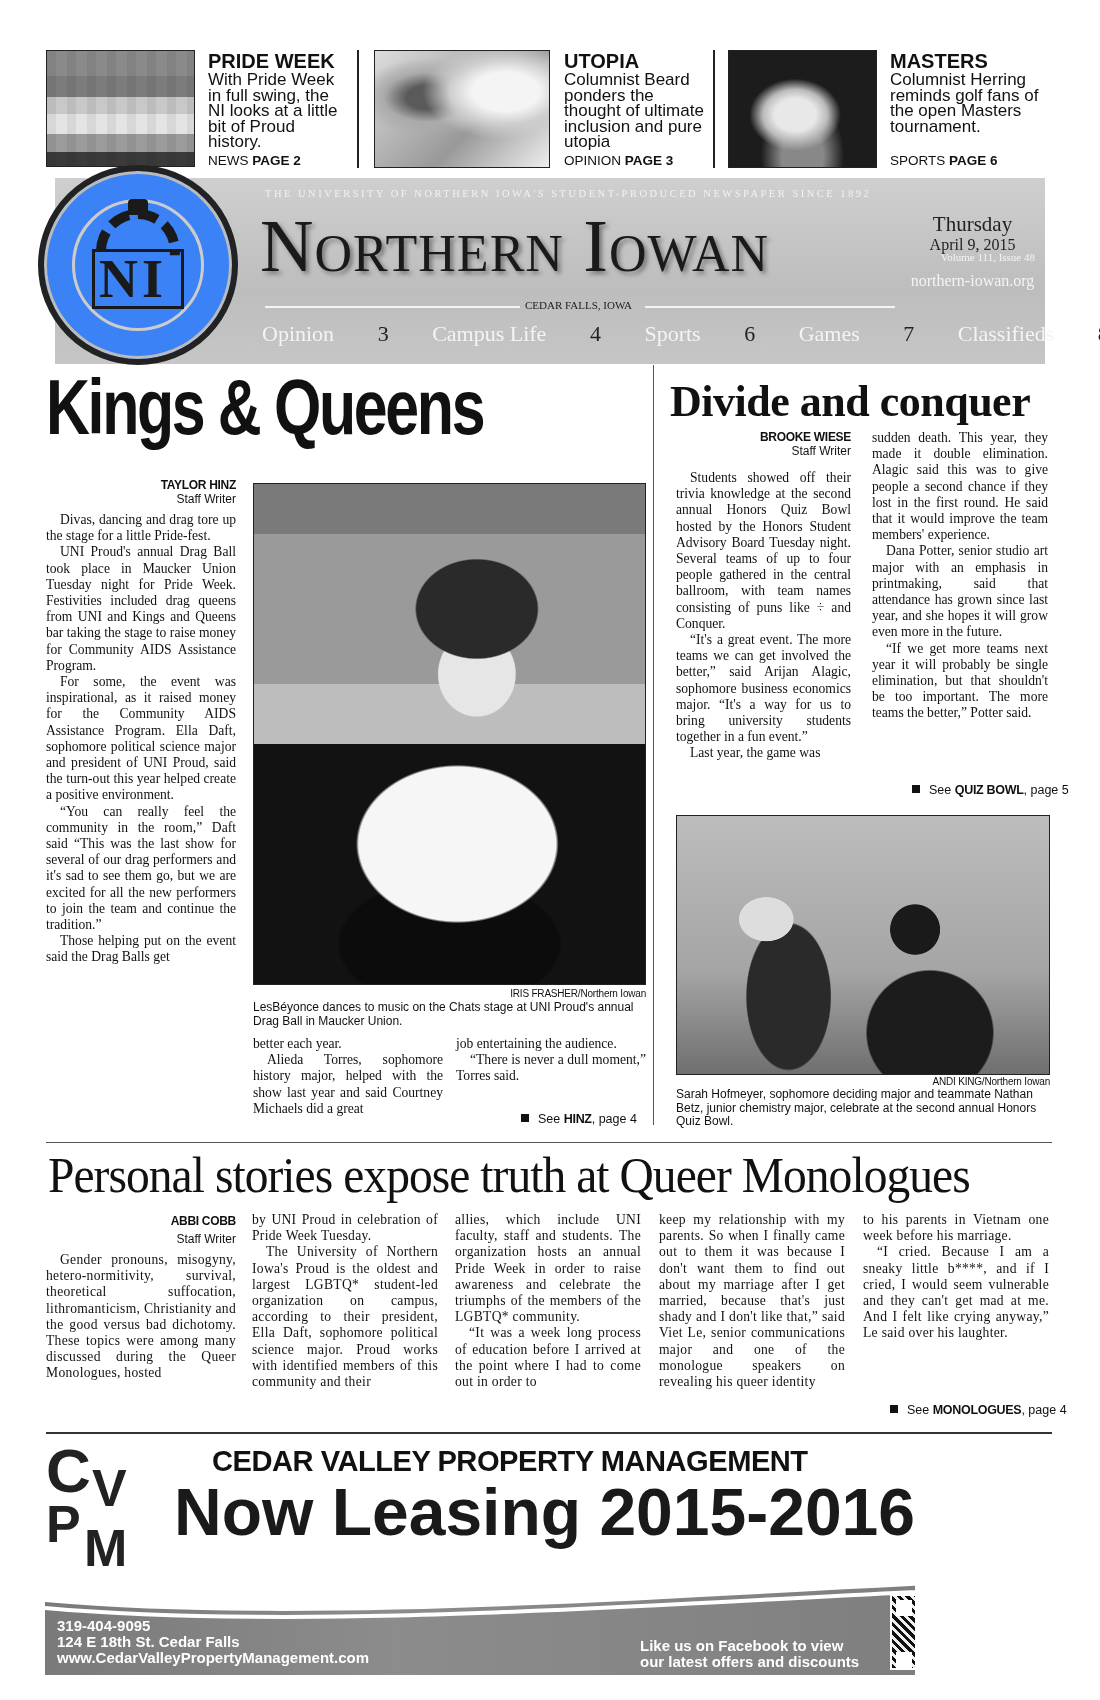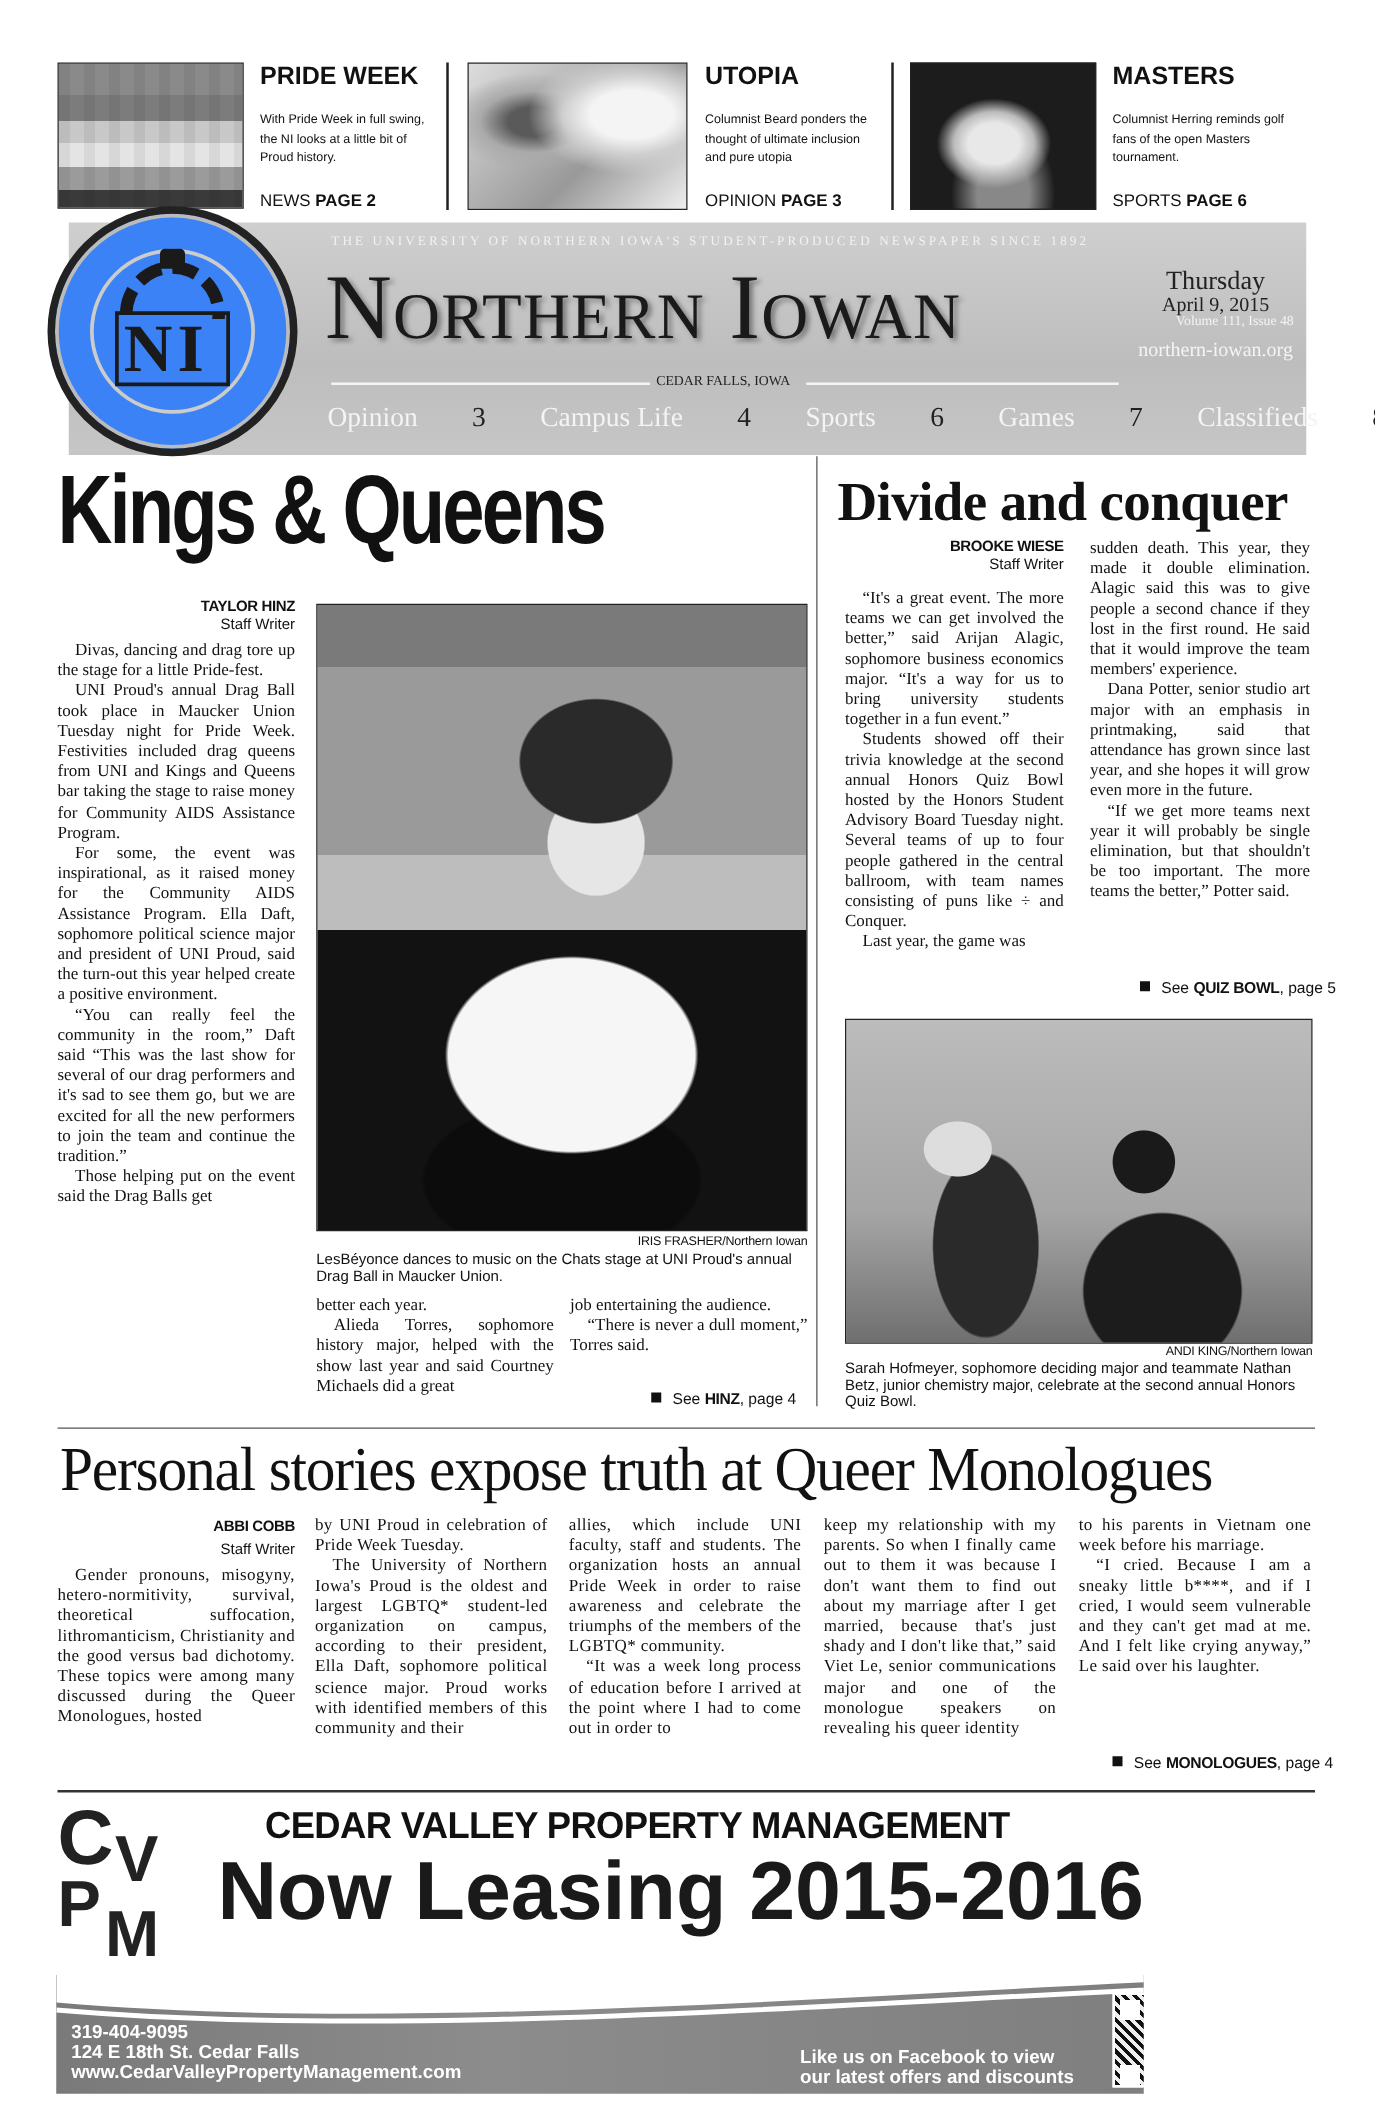--- a/index.html
+++ b/index.html
@@ -4,21 +4,21 @@
 <style>
 *{box-sizing:border-box;margin:0;padding:0}
 html,body{width:1100px;height:1700px;background:#fff;overflow:hidden}
 body{position:relative;font-family:"Liberation Serif",serif;color:#111}
 .abs{position:absolute}
 .sans{font-family:"Liberation Sans",sans-serif}
 .serif{font-family:"Liberation Serif",serif}
 .photo{position:absolute;border:1px solid #222;overflow:hidden}
 
 .teaser-title{font-family:"Liberation Sans",sans-serif;font-weight:bold;font-size:20px;line-height:22px}
-.teaser-text{font-family:"Liberation Sans",sans-serif;font-size:10px;line-height:15.5px;margin-top:16px}
+.teaser-text{font-family:"Liberation Sans",sans-serif;font-size:17px;line-height:15.5px;margin-top:0}
 .teaser-page{font-family:"Liberation Sans",sans-serif;font-size:13.5px;position:absolute;bottom:0;left:0}
 .teaser-page b{font-weight:bold}
 .vrule{position:absolute;width:2px;background:#222}
 
 .mast{position:absolute;left:55px;top:178px;width:990px;height:186px;background:linear-gradient(180deg,#cfcfcf,#bdbdbd 60%,#c6c6c6);}
 .mast-tag{position:absolute;left:210px;top:10px;font-size:10.5px;letter-spacing:2.5px;color:#f2f2f2;text-transform:uppercase}
 .mast-name{position:absolute;left:205px;top:28px;font-size:74px;letter-spacing:1px;color:#1a1a1a;text-shadow:3px 3px 4px #777;font-variant:small-caps;line-height:80px}
 .mast-rule{position:absolute;height:2px;background:#f4f4f4;top:128px}
 .mast-city{position:absolute;left:470px;top:121px;font-size:11px;color:#222}
 .mast-nav{position:absolute;left:207px;top:143px;font-size:22px;color:#f4f4f4;white-space:nowrap}
@@ -141,22 +141,22 @@
 
 <div class="vrule" style="left:653px;top:365px;height:760px;width:1px;background:#555"></div>
 
 <div class="abs" style="left:0;top:0">
   <div class="abs serif" style="left:670px;top:378px;font-size:44px;font-weight:bold;line-height:48px;white-space:nowrap;letter-spacing:-0.5px">Divide and conquer</div>
   <div class="abs byline" style="left:666px;top:430px;width:185px">
     <span class="nm">BROOKE WIESE</span>
     <span>Staff Writer</span>
   </div>
   <div class="col" style="left:676px;top:470px;width:175px">
+    <p>Students showed off their trivia knowledge at the second annual Honors Quiz Bowl hosted by the Honors Student Advisory Board Tuesday night. Several teams of up to four people gathered in the central ballroom, with team names consisting of puns like ÷ and Conquer.</p>
     <p>“It's a great event. The more teams we can get involved the better,” said Arijan Alagic, sophomore business economics major. “It's a way for us to bring university students together in a fun event.”</p>
-    <p>Students showed off their trivia knowledge at the second annual Honors Quiz Bowl hosted by the Honors Student Advisory Board Tuesday night. Several teams of up to four people gathered in the central ballroom, with team names consisting of puns like ÷ and Conquer.</p>
     <p>Last year, the game was</p>
   </div>
   <div class="col" style="left:872px;top:430px;width:176px">
     <p class="noind">sudden death. This year, they made it double elimination. Alagic said this was to give people a second chance if they lost in the first round. He said that it would improve the team members' experience.</p>
     <p>Dana Potter, senior studio art major with an emphasis in printmaking, said that attendance has grown since last year, and she hopes it will grow even more in the future.</p>
     <p>“If we get more teams next year it will probably be single elimination, but that shouldn't be too important. The more teams the better,” Potter said.</p>
   </div>
   <div class="jump" style="left:912px;top:783px">
     <span class="sq"></span><span>See</span> <b>QUIZ BOWL</b><span>, page 5</span>
   </div>

